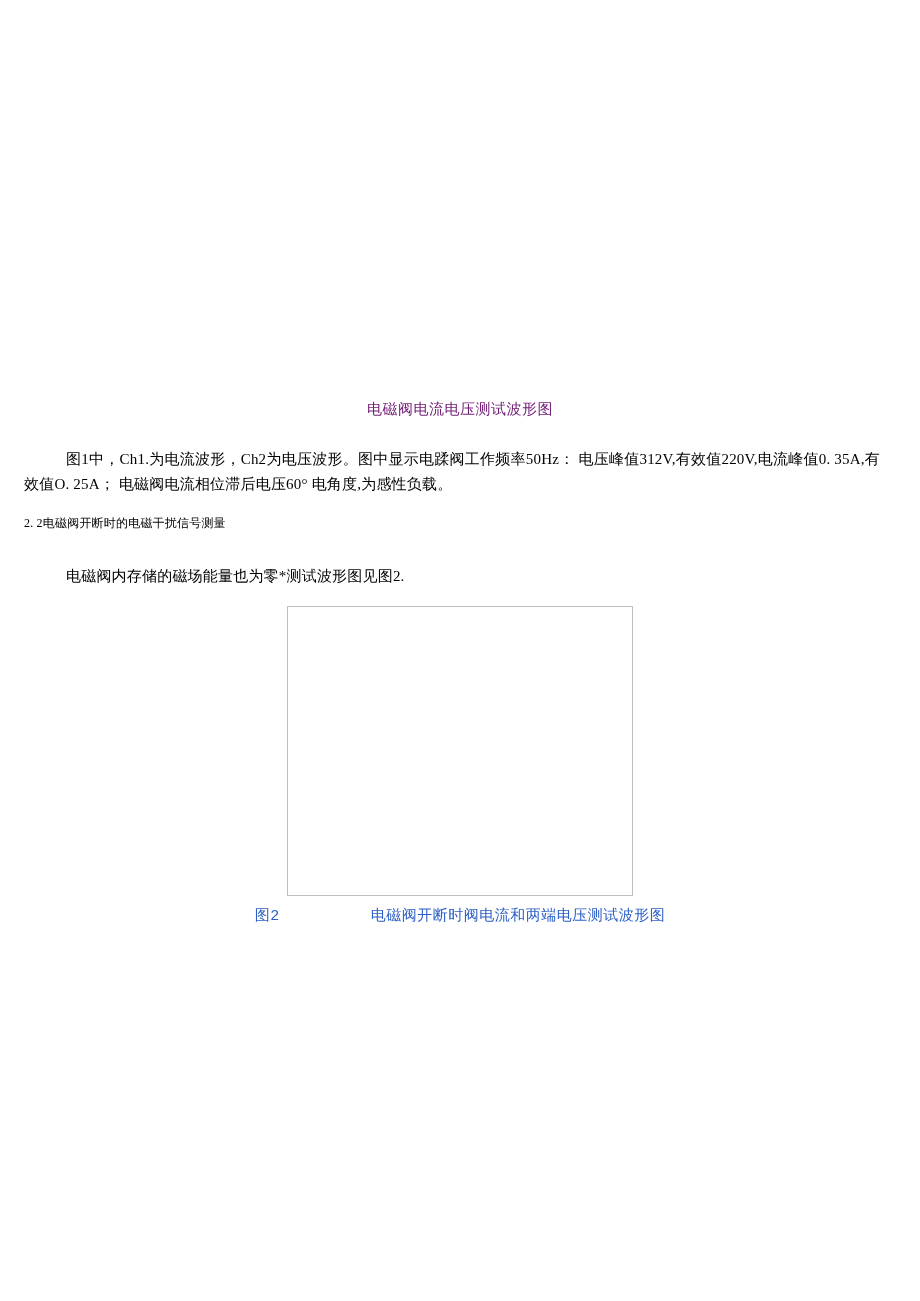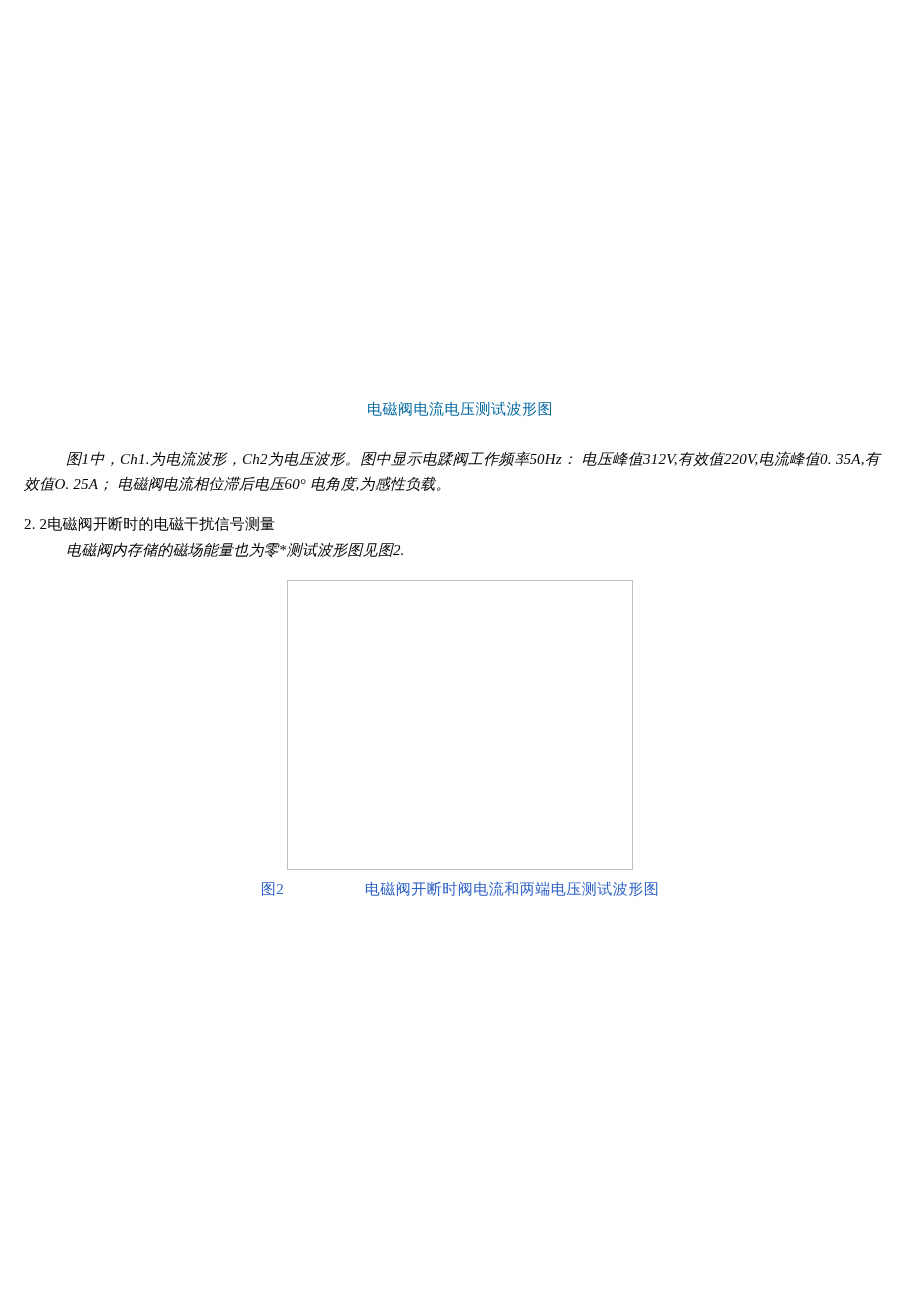--- a/index.html
+++ b/index.html
@@ -9,55 +9,55 @@
     font-family: "SimSun", "宋体", serif;
     color: #000000;
     width: 920px;
   }
   .page {
     padding: 400px 24px 200px 24px;
     box-sizing: border-box;
   }
   .fig-caption {
     text-align: center;
-    color: #0369a1;
+    color: #701a75;
     font-size: 15px;
     margin: 0 0 28px 0;
     letter-spacing: 0.5px;
   }
   .para {
     font-size: 15px;
     line-height: 1.65;
     margin: 0 16px 18px 0;
     text-align: justify;
     letter-spacing: 0.2px;
-    font-style: italic;
   }
   .indent {
     text-indent: 2.8em;
   }
   .section-h {
-    font-size: 15px;
-    margin: 8px 0 4px 0;
+    font-size: 12px;
+    margin: 8px 0 32px 0;
     letter-spacing: 0.2px;
   }
   .fig-box {
     width: 346px;
     height: 290px;
     margin: 4px auto 10px auto;
     border: 1px solid #bfbfbf;
     background: #ffffff;
     box-sizing: border-box;
   }
   .fig-caption-row {
     text-align: center;
     color: #2b5fc6;
     font-size: 15px;
     margin: 6px 0 22px 0;
     letter-spacing: 0.5px;
+    font-family: Liberation Mono, monospace;
   }
   .fig-label {
     display: inline-block;
   }
   .fig-gap {
     display: inline-block;
     width: 72px;
   }
   .fig-title {
     display: inline-block;

